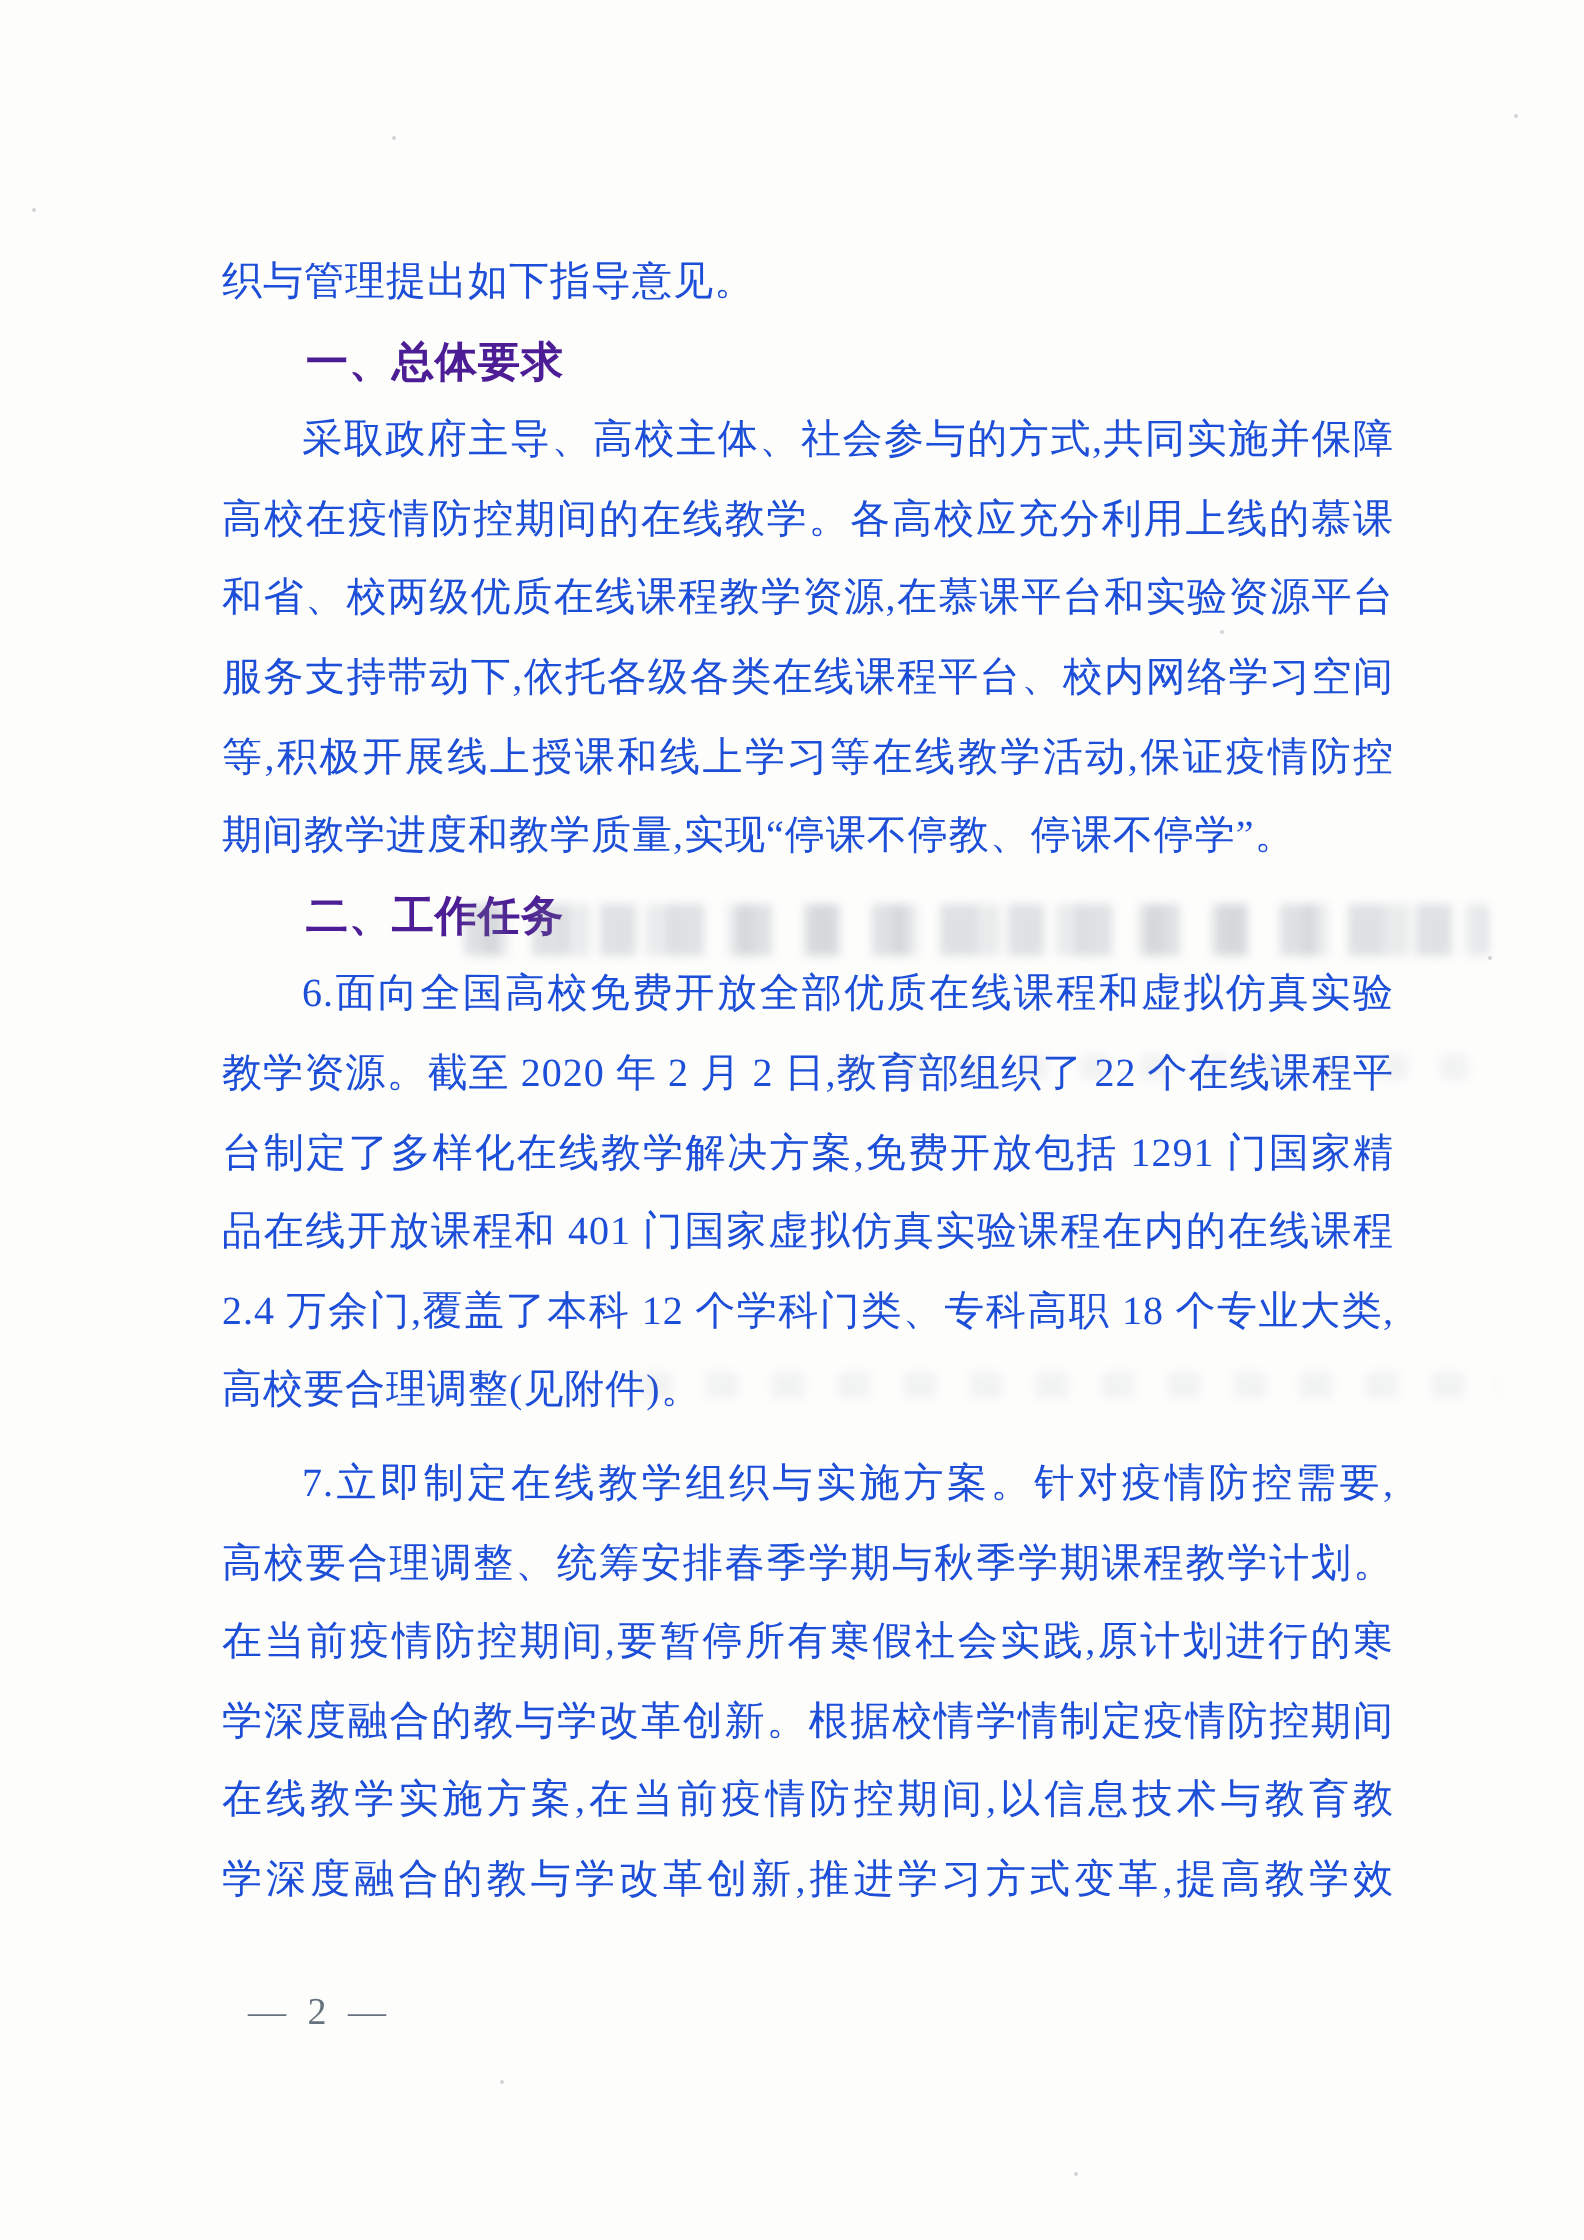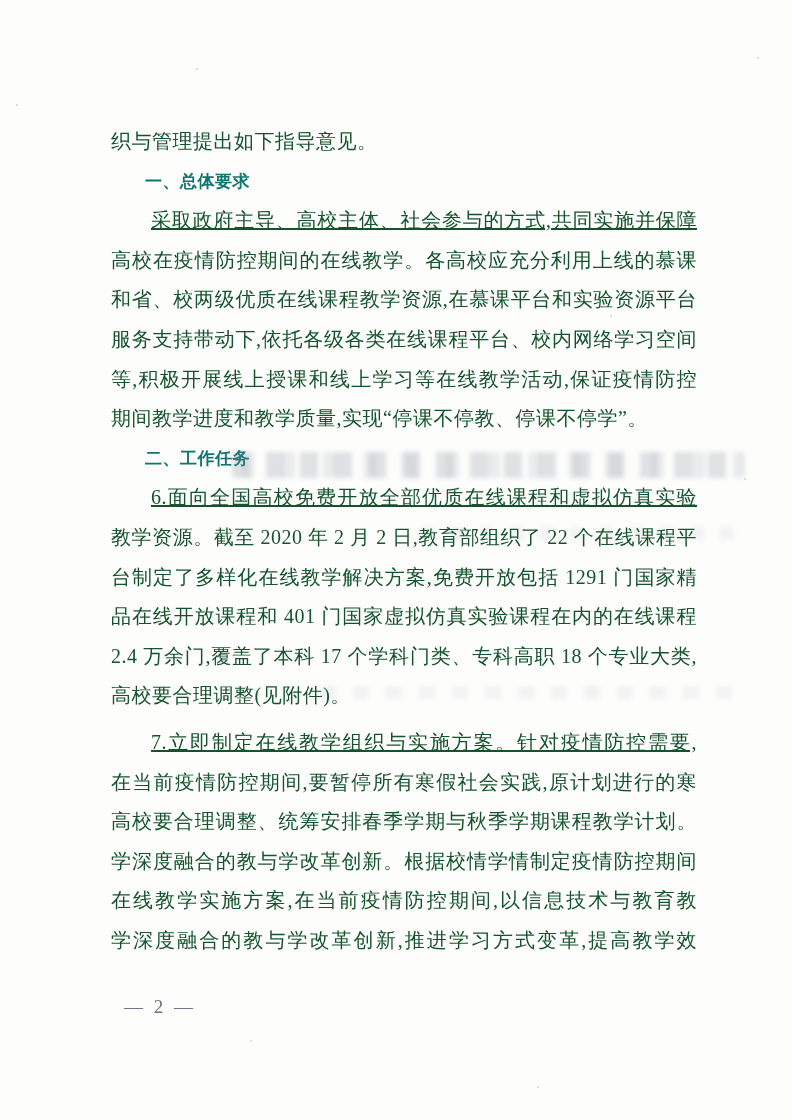--- a/index.html
+++ b/index.html
@@ -19,42 +19,42 @@
   .text-column {
     position: absolute;
     left: 111px;
     top: 122px;
     width: 586px;
   }
   .line {
     height: 39.6px;
     line-height: 39.6px;
     font-size: 20px;
-    color: #14532d;
+    color: #1d4ed8;
     letter-spacing: 0.5px;
     white-space: nowrap;
     text-align: left;
   }
   .kind-full, .kind-first {
     white-space: normal;
     text-align: justify;
     text-align-last: justify;
   }
-  .kind-first { text-indent: 2em; text-decoration: underline; }
+  .kind-first { text-indent: 2em; }
   .kind-last, .kind-plain {
     white-space: normal;
     text-align: left;
     text-align-last: left;
   }
   .kind-heading {
     text-indent: 2em;
     font-family: "Liberation Sans", sans-serif;
     font-weight: bold;
-    color: #0f766e;
-    font-size: 17px;
+    color: #4c1d95;
+    font-size: 21px;
   }
   
   .line:nth-child(16) { margin-top: 7px; }
 
   .page-number {
     position: absolute;
     left: 124px;
     top: 996px;
     font-size: 19px;
     color: #68727e;
@@ -110,25 +110,25 @@
       <div class="line kind-full">高校在疫情防控期间的在线教学。各高校应充分利用上线的慕课</div>
       <div class="line kind-full">和省、校两级优质在线课程教学资源,在慕课平台和实验资源平台</div>
       <div class="line kind-full">服务支持带动下,依托各级各类在线课程平台、校内网络学习空间</div>
       <div class="line kind-full">等,积极开展线上授课和线上学习等在线教学活动,保证疫情防控</div>
       <div class="line kind-last">期间教学进度和教学质量,实现“停课不停教、停课不停学”。</div>
       <div class="line kind-heading">二、工作任务</div>
       <div class="line kind-first">6.面向全国高校免费开放全部优质在线课程和虚拟仿真实验</div>
       <div class="line kind-full">教学资源。截至 2020 年 2 月 2 日,教育部组织了 22 个在线课程平</div>
       <div class="line kind-full">台制定了多样化在线教学解决方案,免费开放包括 1291 门国家精</div>
       <div class="line kind-full">品在线开放课程和 401 门国家虚拟仿真实验课程在内的在线课程</div>
-      <div class="line kind-full">2.4 万余门,覆盖了本科 17 个学科门类、专科高职 18 个专业大类,</div>
+      <div class="line kind-full">2.4 万余门,覆盖了本科 12 个学科门类、专科高职 18 个专业大类,</div>
       <div class="line kind-last">高校要合理调整(见附件)。</div>
       <div class="line kind-first">7.立即制定在线教学组织与实施方案。针对疫情防控需要,</div>
+      <div class="line kind-full">高校要合理调整、统筹安排春季学期与秋季学期课程教学计划。</div>
       <div class="line kind-full">在当前疫情防控期间,要暂停所有寒假社会实践,原计划进行的寒</div>
-      <div class="line kind-full">高校要合理调整、统筹安排春季学期与秋季学期课程教学计划。</div>
       <div class="line kind-full">学深度融合的教与学改革创新。根据校情学情制定疫情防控期间</div>
       <div class="line kind-full">在线教学实施方案,在当前疫情防控期间,以信息技术与教育教</div>
       <div class="line kind-full">学深度融合的教与学改革创新,推进学习方式变革,提高教学效</div>
     </div>
 
   <div class="ghost ghost-1"></div>
   <div class="ghost ghost-2"></div>
   <div class="ghost ghost-3"></div>
 
   <div class="speck" style="left:196px;top:68px"></div>

